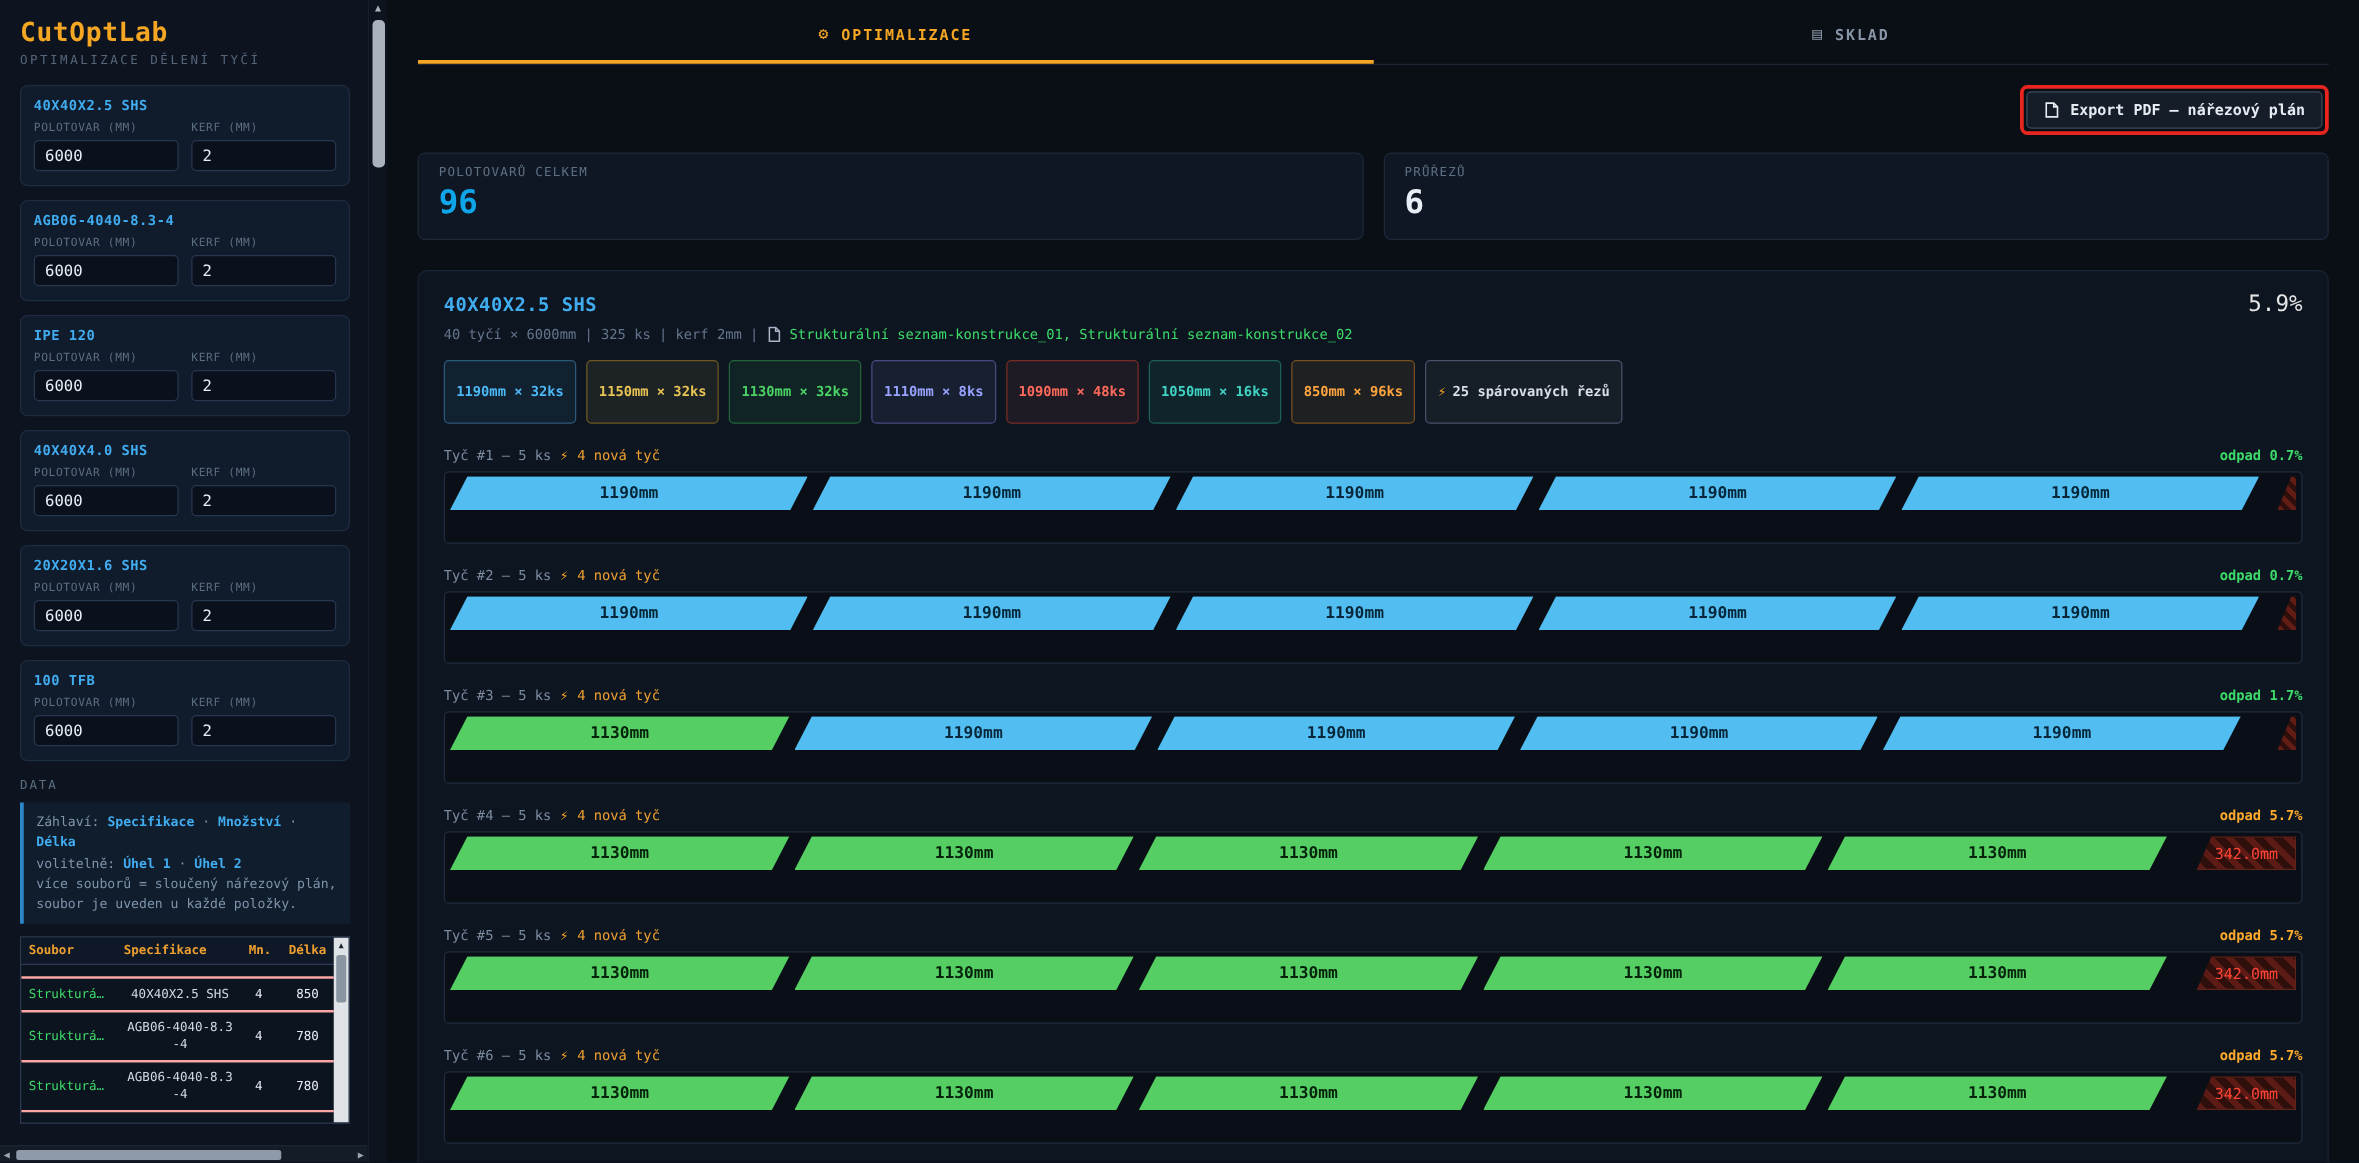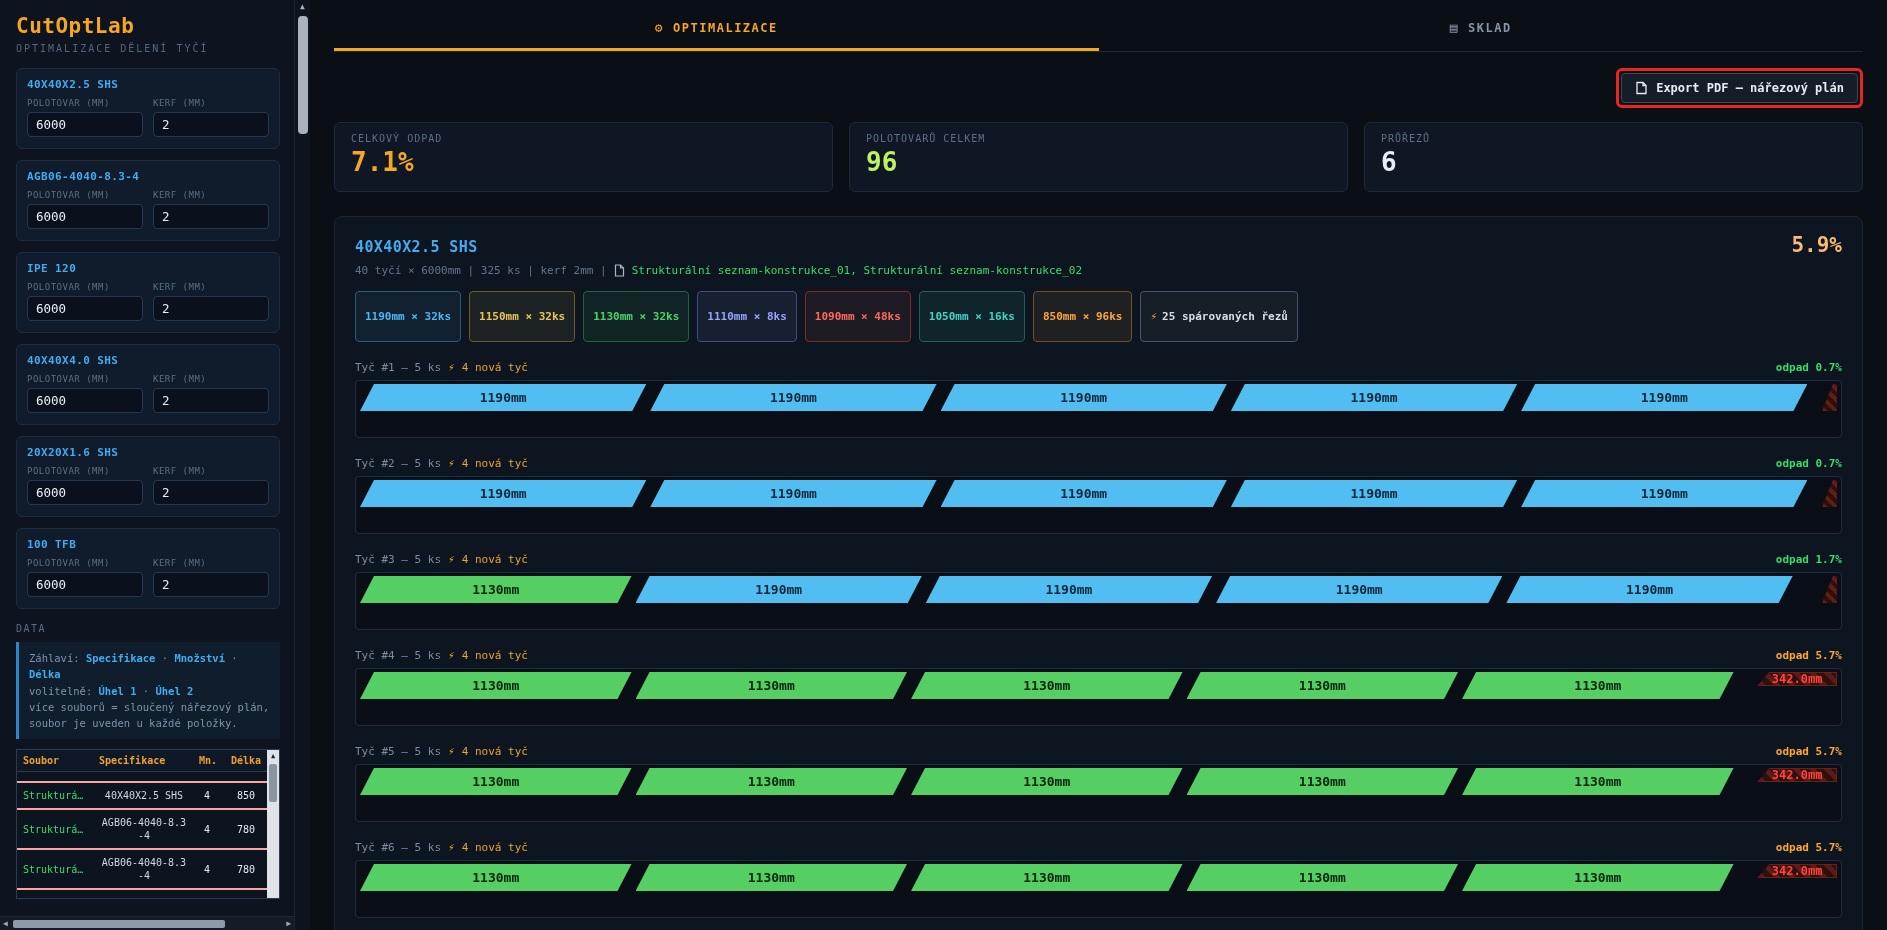--- a/index.html
+++ b/index.html
@@ -70,26 +70,26 @@
   .annot { border:3px solid #e8251f; border-radius:6px; padding:2px; }
   .export-btn { display:flex; align-items:center; gap:8px; background:#151d29;
     border:1px solid #3d4a5e; border-radius:4px; height:30px; padding:0 13px;
     color:#e6ecf2; font-family:inherit; font-size:12px; font-weight:bold; cursor:pointer; }
   .export-btn svg { display:block; }
   .stats { display:flex; gap:16px; margin-top:14px; }
   .stat-card { flex:1; background:#0f1724; border:1px solid #1d2838; border-radius:6px;
     padding:10px 16px; height:70px; }
   .stat-label { font-size:10px; color:#5e7083; letter-spacing:1px; }
   .stat-value { font-size:26px; font-weight:bold; margin-top:3px; }
-  .stat-orange { color:#f5a623; } .stat-blue { color:#bef264; } .stat-white { color:#e8eef5; }
+  .stat-orange { color:#f5a623; } .stat-blue { color:#0ea5e9; } .stat-white { color:#e8eef5; }
   .section { margin-top:24px; background:#0d1520; border:1px solid #1b2534; border-radius:8px;
     padding:16px 20px 24px; }
   .sec-head { display:flex; justify-content:space-between; align-items:baseline; }
   .sec-title { color:#41acf0; font-size:15px; font-weight:bold; letter-spacing:.4px; }
-  .sec-waste { color:#fdba74; font-size:21px; font-weight:bold; }
+  .sec-waste { color:#e5e5e5; font-size:18px; font-weight:normal; }
   .sec-meta { margin-top:7px; font-size:11px; color:#64748b; display:flex; align-items:center; gap:7px; }
   .files { color:#3ddc6a; }
   .file-ico { color:#a8b6c8; display:flex; }
   .chips { display:flex; gap:8px; margin-top:14px; flex-wrap:wrap; }
   .chip { font-size:11px; font-weight:bold; padding:18px 9px; border-radius:4px; border:1px solid;
     display:inline-flex; align-items:center; gap:5px; }
   .chip-blue   { color:#4cb8f5; border-color:#2b5a78; background:rgba(76,184,245,.08); }
   .chip-yellow { color:#e8c455; border-color:#6e5a23; background:rgba(232,196,85,.08); }
   .chip-green  { color:#4bd465; border-color:#23643a; background:rgba(75,212,101,.08); }
   .chip-purple { color:#98a2ff; border-color:#454a80; background:rgba(152,162,255,.08); }
@@ -104,22 +104,22 @@
   .bar-head .pair { color:#f0a030; }
   .bar-head .odpad { margin-left:auto; font-weight:bold; }
   .odpad.low { color:#3ddc6a; } .odpad.high { color:#ffaa2b; }
   .bar-box { margin-top:6px; height:58px; background:#0a0f17; border:1px solid #212d3e;
     border-radius:4px; padding:3px 4px; display:flex; gap:4px; align-items:flex-start; }
   .seg { height:27px; display:flex; align-items:center; justify-content:center;
     font-size:13px; font-weight:bold; overflow:hidden; white-space:nowrap; }
   .seg.blue  { background:#52bdf0; color:#07283a; }
   .seg.green { background:#55cf63; color:#06230b; }
   .seg.angled { clip-path:polygon(14px 0, 100% 0, calc(100% - 14px) 100%, 0 100%); }
-  .waste-piece { margin-left:auto; height:14px; display:flex; align-items:center; justify-content:center;
-    font-size:12px; font-weight:bold; color:#ff4438;
+  .waste-piece { margin-left:auto; height:27px; display:flex; align-items:center; justify-content:center;
+    font-size:12px; font-weight:normal; color:#ff4438;
     background:repeating-linear-gradient(45deg, rgba(255,68,56,.22) 0 5px, rgba(46,15,11,.9) 5px 11px), #2e0f0b;
     border:1px solid #61241a; clip-path:polygon(12px 0, 100% 0, 100% 100%, 0 100%); }
   .sliver { margin-left:auto; width:15px; height:27px;
     background:repeating-linear-gradient(45deg, rgba(255,68,56,.25) 0 4px, rgba(46,15,11,.9) 4px 8px), #2e0f0b;
     clip-path:polygon(11px 0, 100% 0, 100% 100%, 0 100%); }
 </style>
 </head>
 <body>
 
 <aside class="sidebar">
@@ -252,24 +252,20 @@
               <path d="M8 1.5v3h3"></path>
           </svg>
         </span>
         <span>Export PDF — nářezový plán</span>
       </button>
     </div>
   </div>
 
   <div class="stats">
     <div class="stat-card">
-      <div class="stat-label">CELKOVÝ ODPAD</div>
-      <div class="stat-value stat-orange">7.1%</div>
-    </div>
-    <div class="stat-card">
       <div class="stat-label">POLOTOVARŮ CELKEM</div>
       <div class="stat-value stat-blue">96</div>
     </div>
     <div class="stat-card">
       <div class="stat-label">PRŮŘEZŮ</div>
       <div class="stat-value stat-white">6</div>
     </div>
   </div>
 
   <div class="section">

